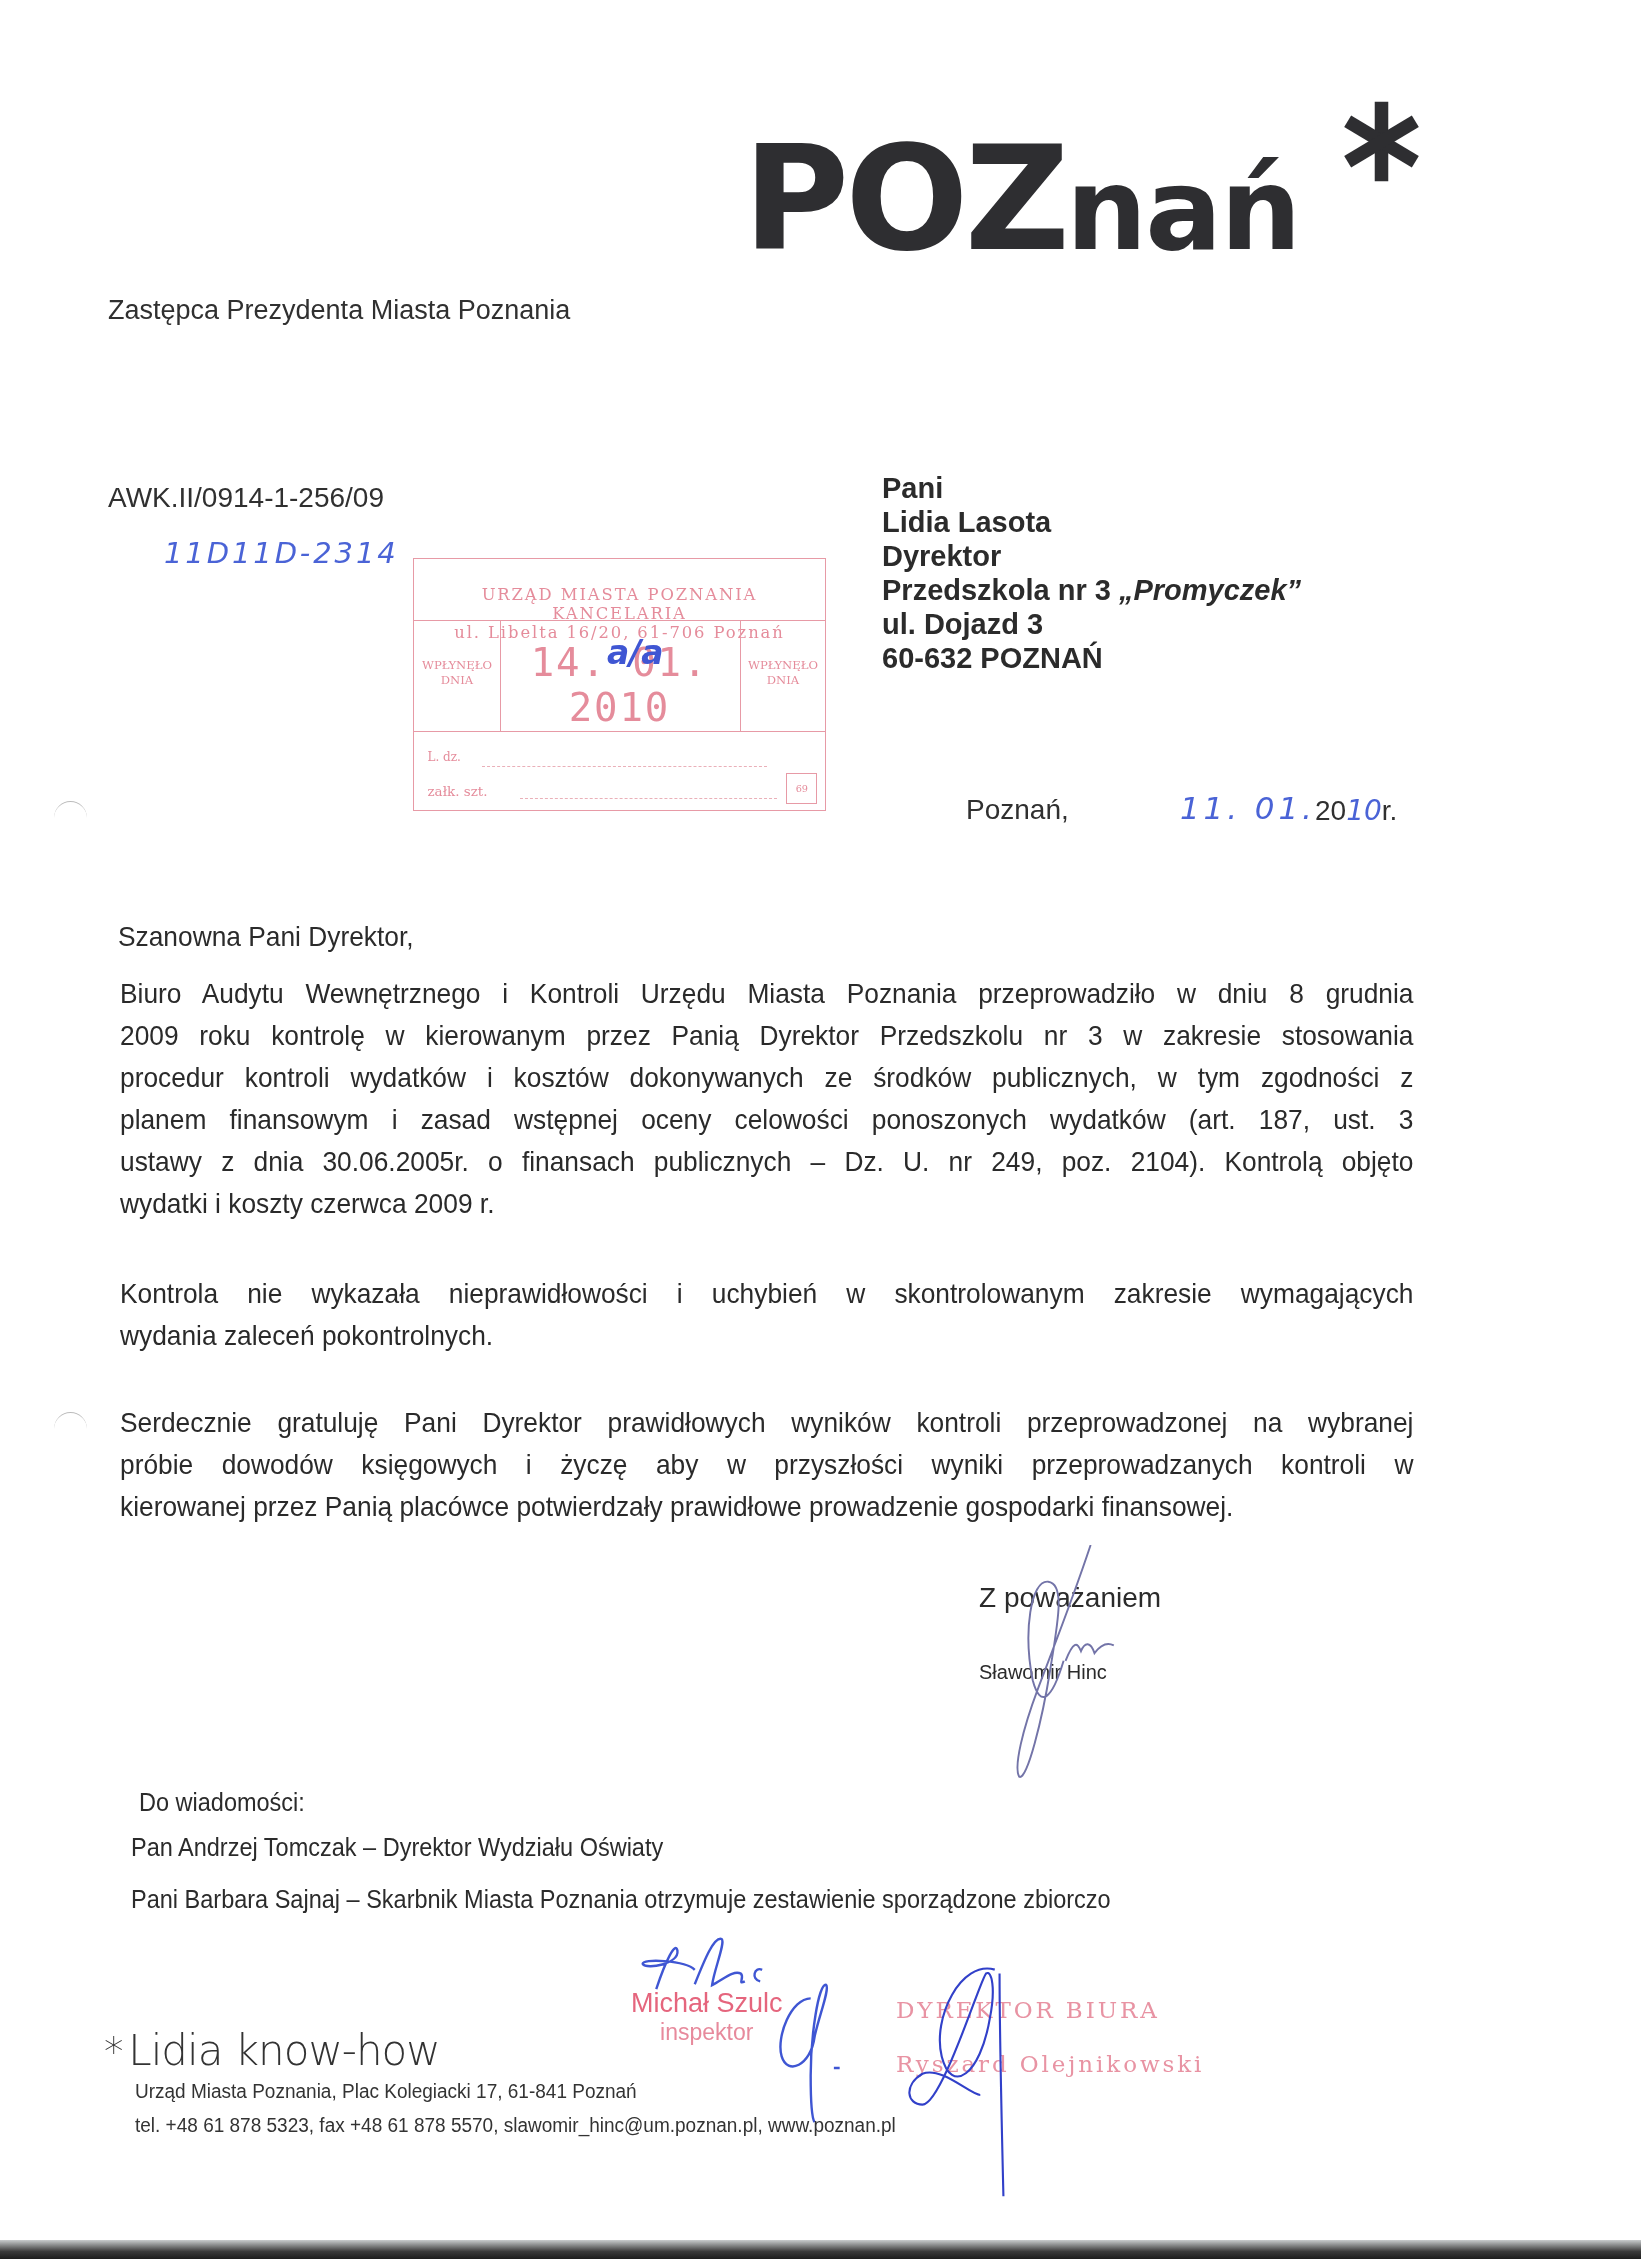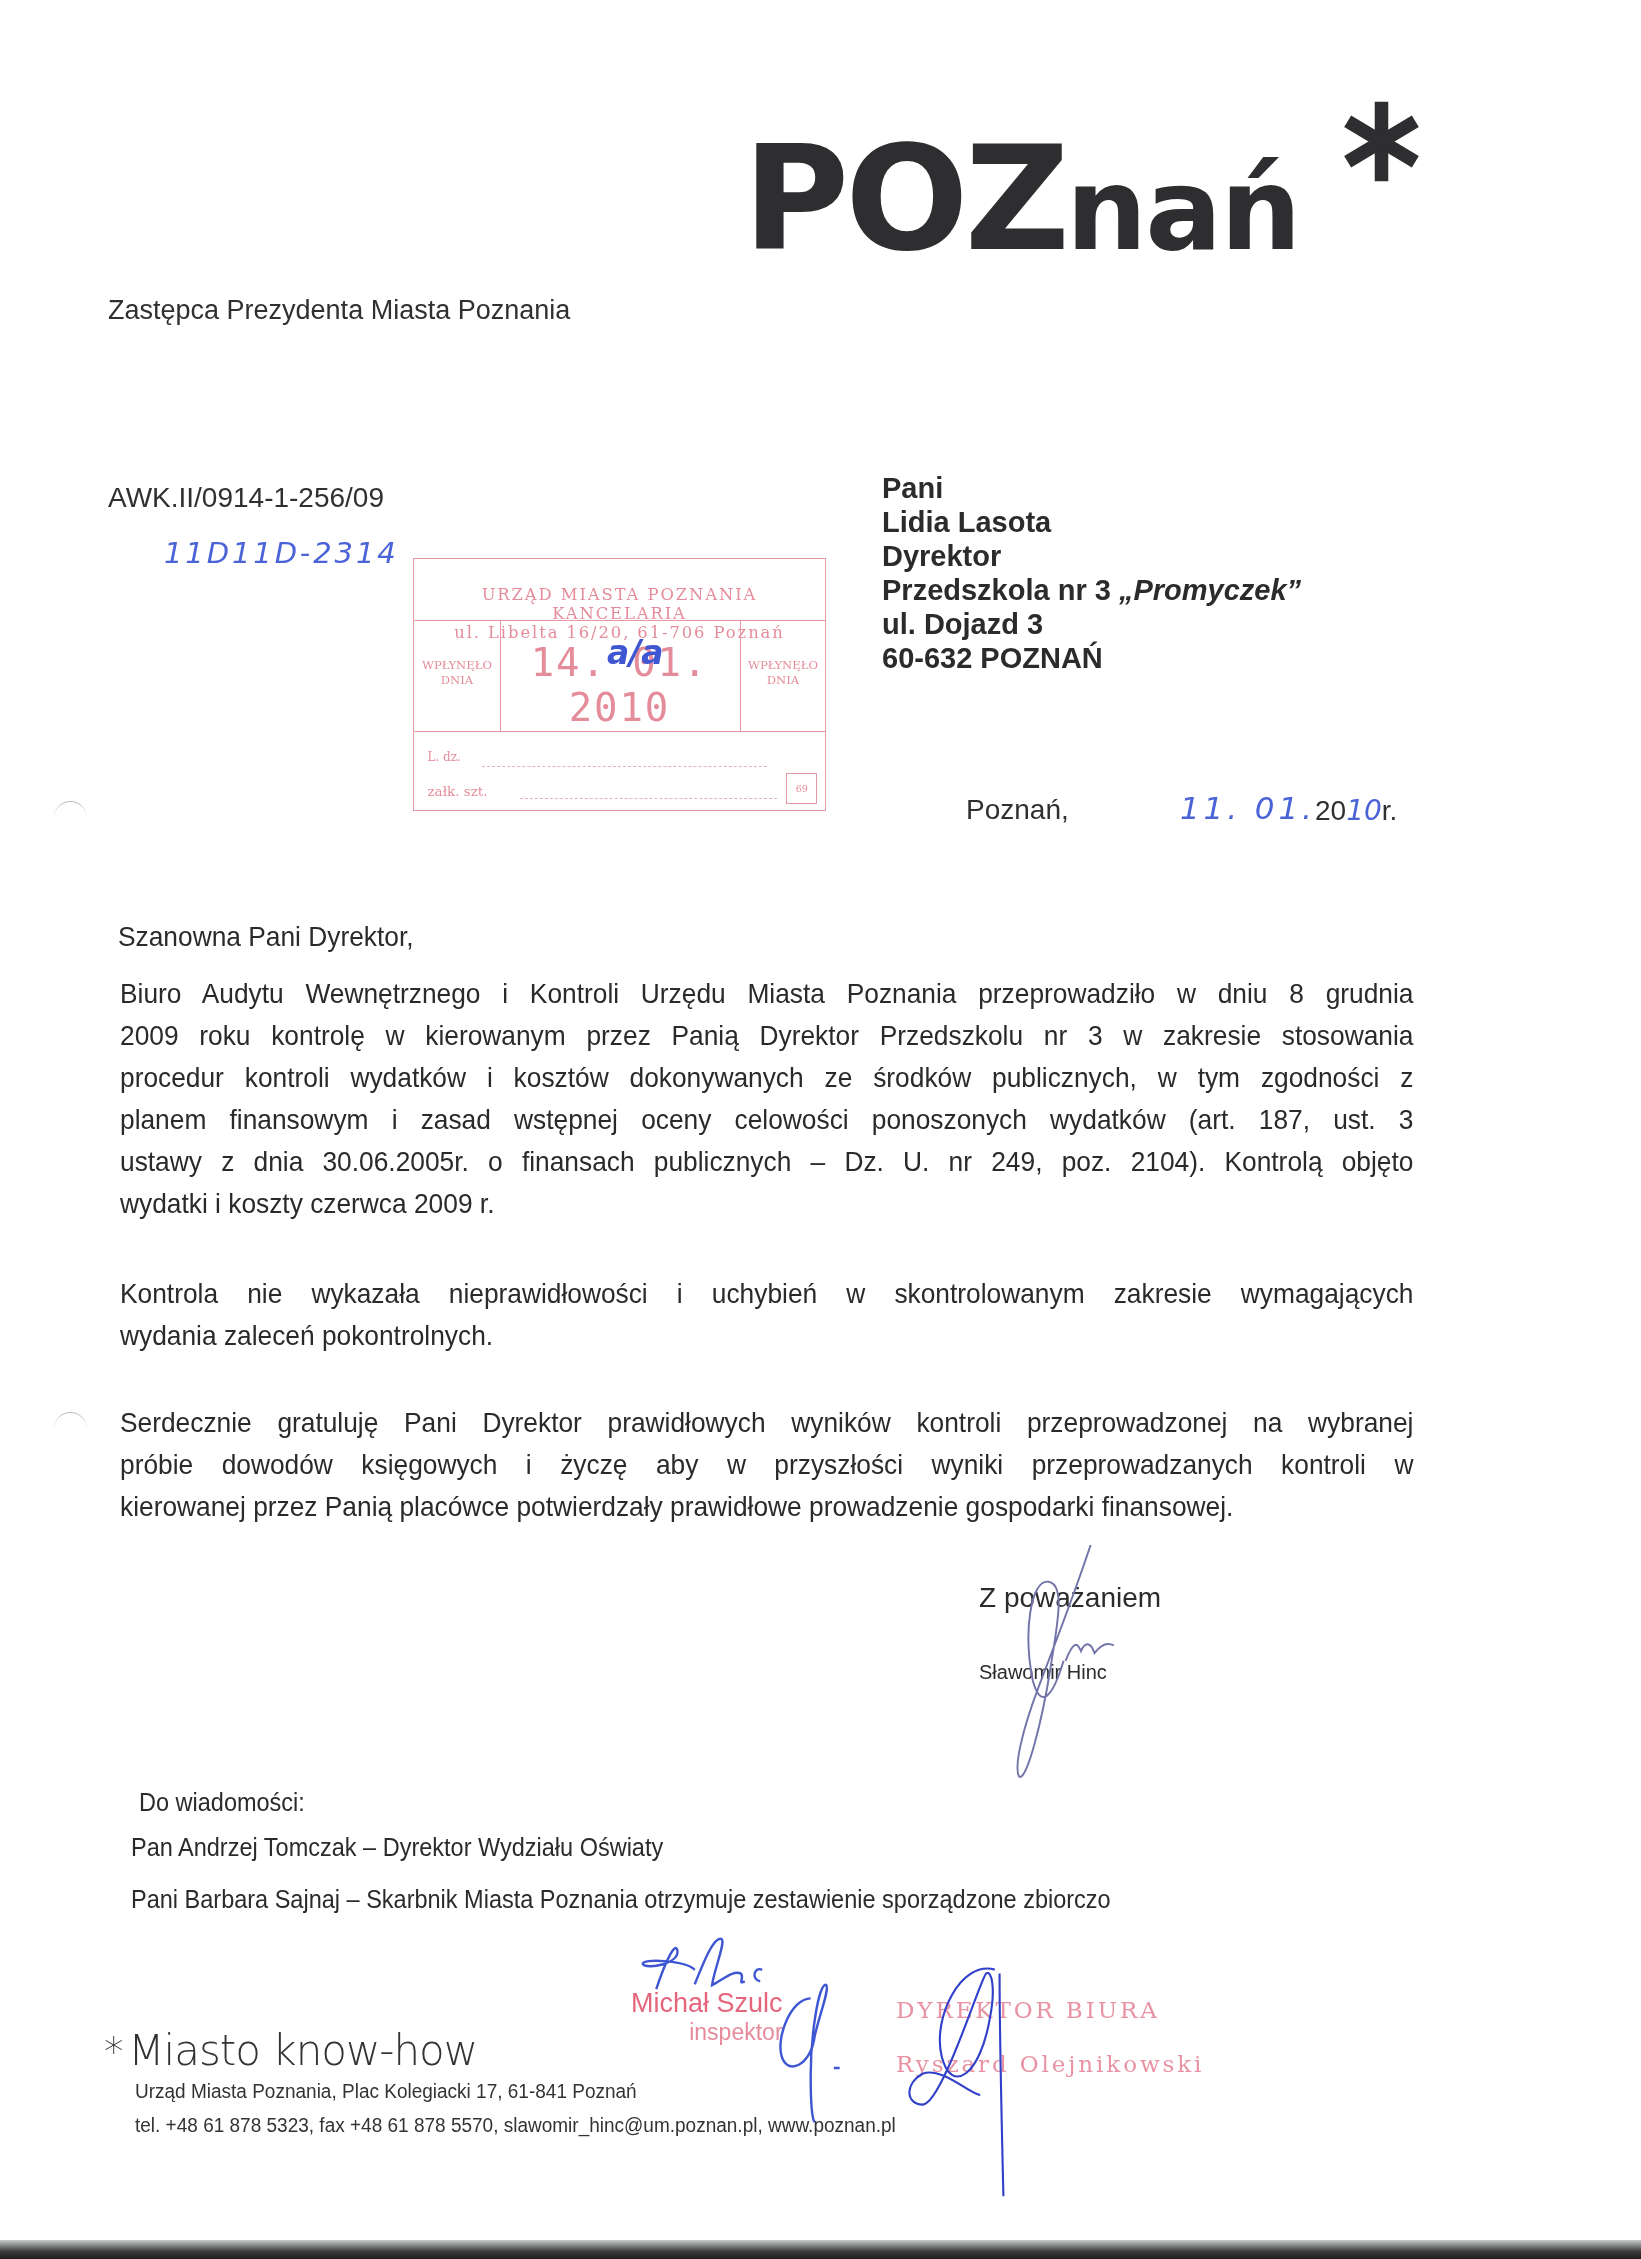--- a/index.html
+++ b/index.html
@@ -57,21 +57,21 @@
 
   .closing { left:979px; top:1582px; font-size:28px; }
   .signer { left:979px; top:1661px; font-size:20px; }
   .sig-main { left:994px; top:1545px; }
 
   .cc-title { left:139px; top:1788px; font-size:25px; transform:scaleX(0.94); transform-origin:left top; }
   .cc-item { left:131px; font-size:25px; transform:scaleX(0.94); transform-origin:left top; }
   .cc1 { top:1833px; }
   .cc2 { top:1885px; }
 
-  .stamp-name { left:631px; top:1989px; color:#e5657d; font-size:27px; text-align:right; line-height:29px; }
+  .stamp-name { left:631px; top:1989px; color:#e5657d; font-size:27px; text-align:center; line-height:29px; }
   .stamp-name .sub { font-size:23px; color:#e78a9c; }
   .stamp-dir { left:896px; top:1983px; color:#e893a3; font-size:23px; font-family:"DejaVu Serif", serif; line-height:54px; letter-spacing:2.9px; }
 
   .footer-brand { left:104px; top:2026px; font-size:42px; font-weight:300; color:#333; font-family:"DejaVu Sans", sans-serif; letter-spacing:-1px; }
   .footer-brand .ast { font-size:39px; margin-right:5.8px; }
   .footer-addr { left:135px; top:2080px; font-size:20px; color:#333; transform:scaleX(0.95); transform-origin:left top; }
   .footer-contact { left:135px; top:2114px; font-size:20px; color:#333; transform:scaleX(0.95); transform-origin:left top; }
 
   .scan-edge { left:0; top:2240px; width:1641px; height:19.3px; background:linear-gradient(#c9cccd, #3b3b3b 60%, #1d1d1d); }
   .punch { width:33px; height:33px; border-top:1.4px solid #bbb; border-radius:50%; }
@@ -173,21 +173,21 @@
 </svg>
 <div class="abs stamp-dir">
   <div>DYREKTOR BIURA</div>
   <div>Ryszard Olejnikowski</div>
 </div>
 <svg class="abs" style="left:903px; top:1960px;" width="116" height="241" viewBox="0 0 120 250">
   <path d="M95 10 C 60 0, 30 60, 40 100 C 50 140, 80 120, 90 60 C 96 30, 92 10, 86 14 C 80 20, 40 150, 20 150 C 4 150, 0 130, 20 118 C 40 110, 70 140, 80 140 M 100 14 C 100 80, 102 160, 104 245" fill="none" stroke="#3140c9" stroke-width="2.2"></path>
 </svg>
 
 <div class="abs footer-brand">
-  <span class="ast">*</span><span>Miasto know-how</span>
+  <span class="ast">*</span><span>Lidia know-how</span>
 </div>
 <div class="abs footer-addr">Urząd Miasta Poznania, Plac Kolegiacki 17, 61-841 Poznań</div>
 <div class="abs footer-contact">tel. +48 61 878 5323, fax +48 61 878 5570, slawomir_hinc@um.poznan.pl, www.poznan.pl</div>
 
 <div class="abs punch" style="left:54px; top:801px;"></div>
 <div class="abs punch" style="left:54px; top:1412px;"></div>
 <div class="abs scan-edge"></div>
 
 
 </body></html>

